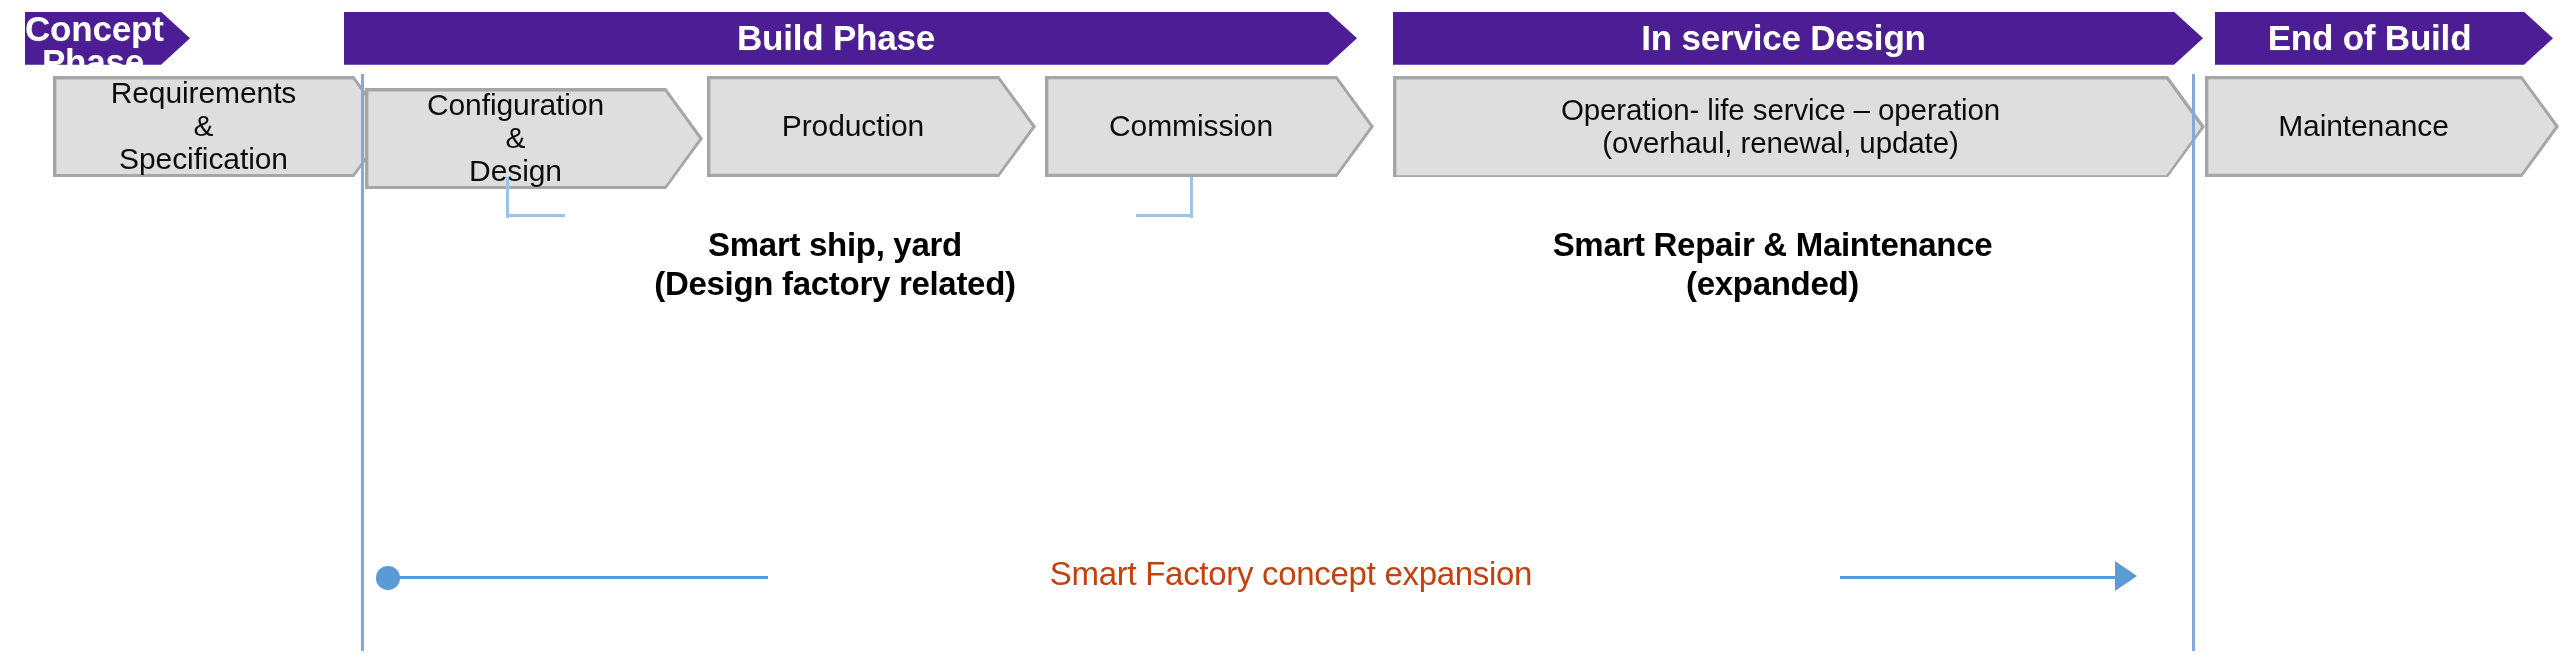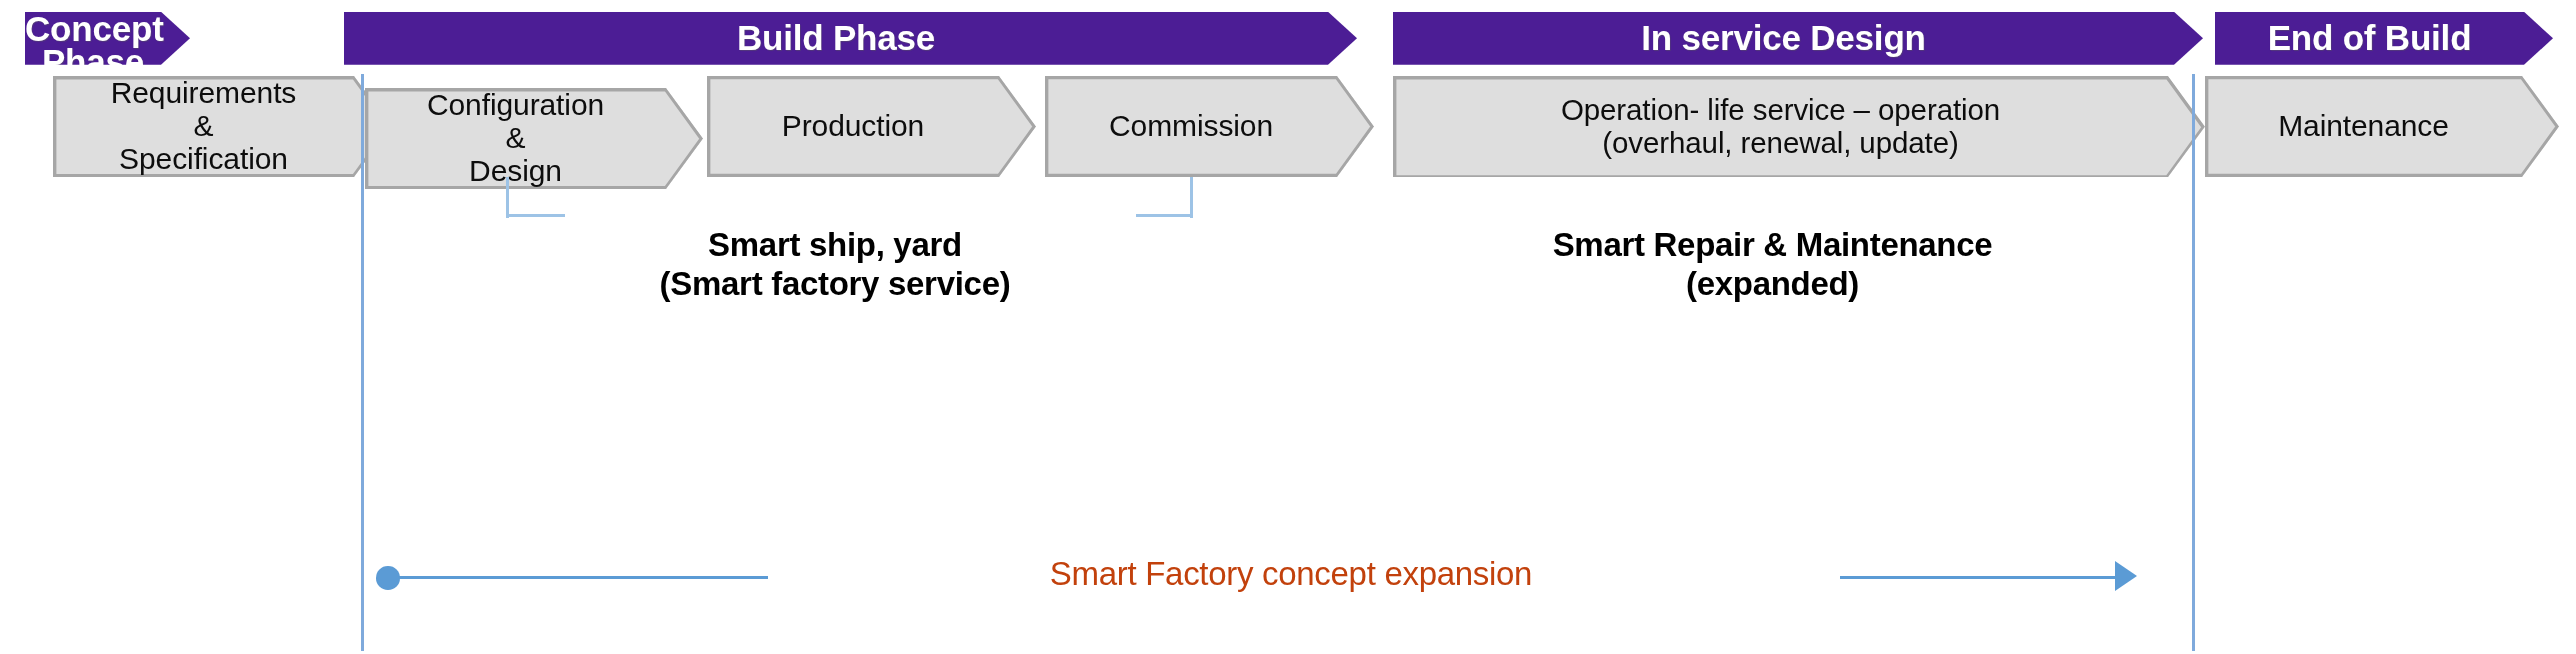--- a/index.html
+++ b/index.html
@@ -214,21 +214,21 @@
     <span style="left:0;top:37px;width:59px;height:3.4px;"></span>
   </div>
 
   <div class="bracket" style="left:1144px;top:177px;width:101px;height:42px;">
     <span style="left:46px;top:0;width:3.4px;height:41px;"></span>
     <span style="left:-8.4px;top:37px;width:57px;height:3.4px;"></span>
   </div>
 
   <div class="annot" style="left:582px;top:187px;width:506px;">
     <span style="white-space:pre-line;">Smart ship, yard
-(Smart factory service)</span>
+(Design factory related)</span>
   </div>
 
   <div class="annot" style="left:1384px;top:187px;width:777px;">
     <span style="white-space:pre-line;">Smart Repair &amp; Maintenance
 (expanded)</span>
   </div>
 
   <div class="exp-dot" style="left:376px;top:566px;"></div>
   <div class="exp-line" style="left:397px;top:576px;width:371px;"></div>
 

